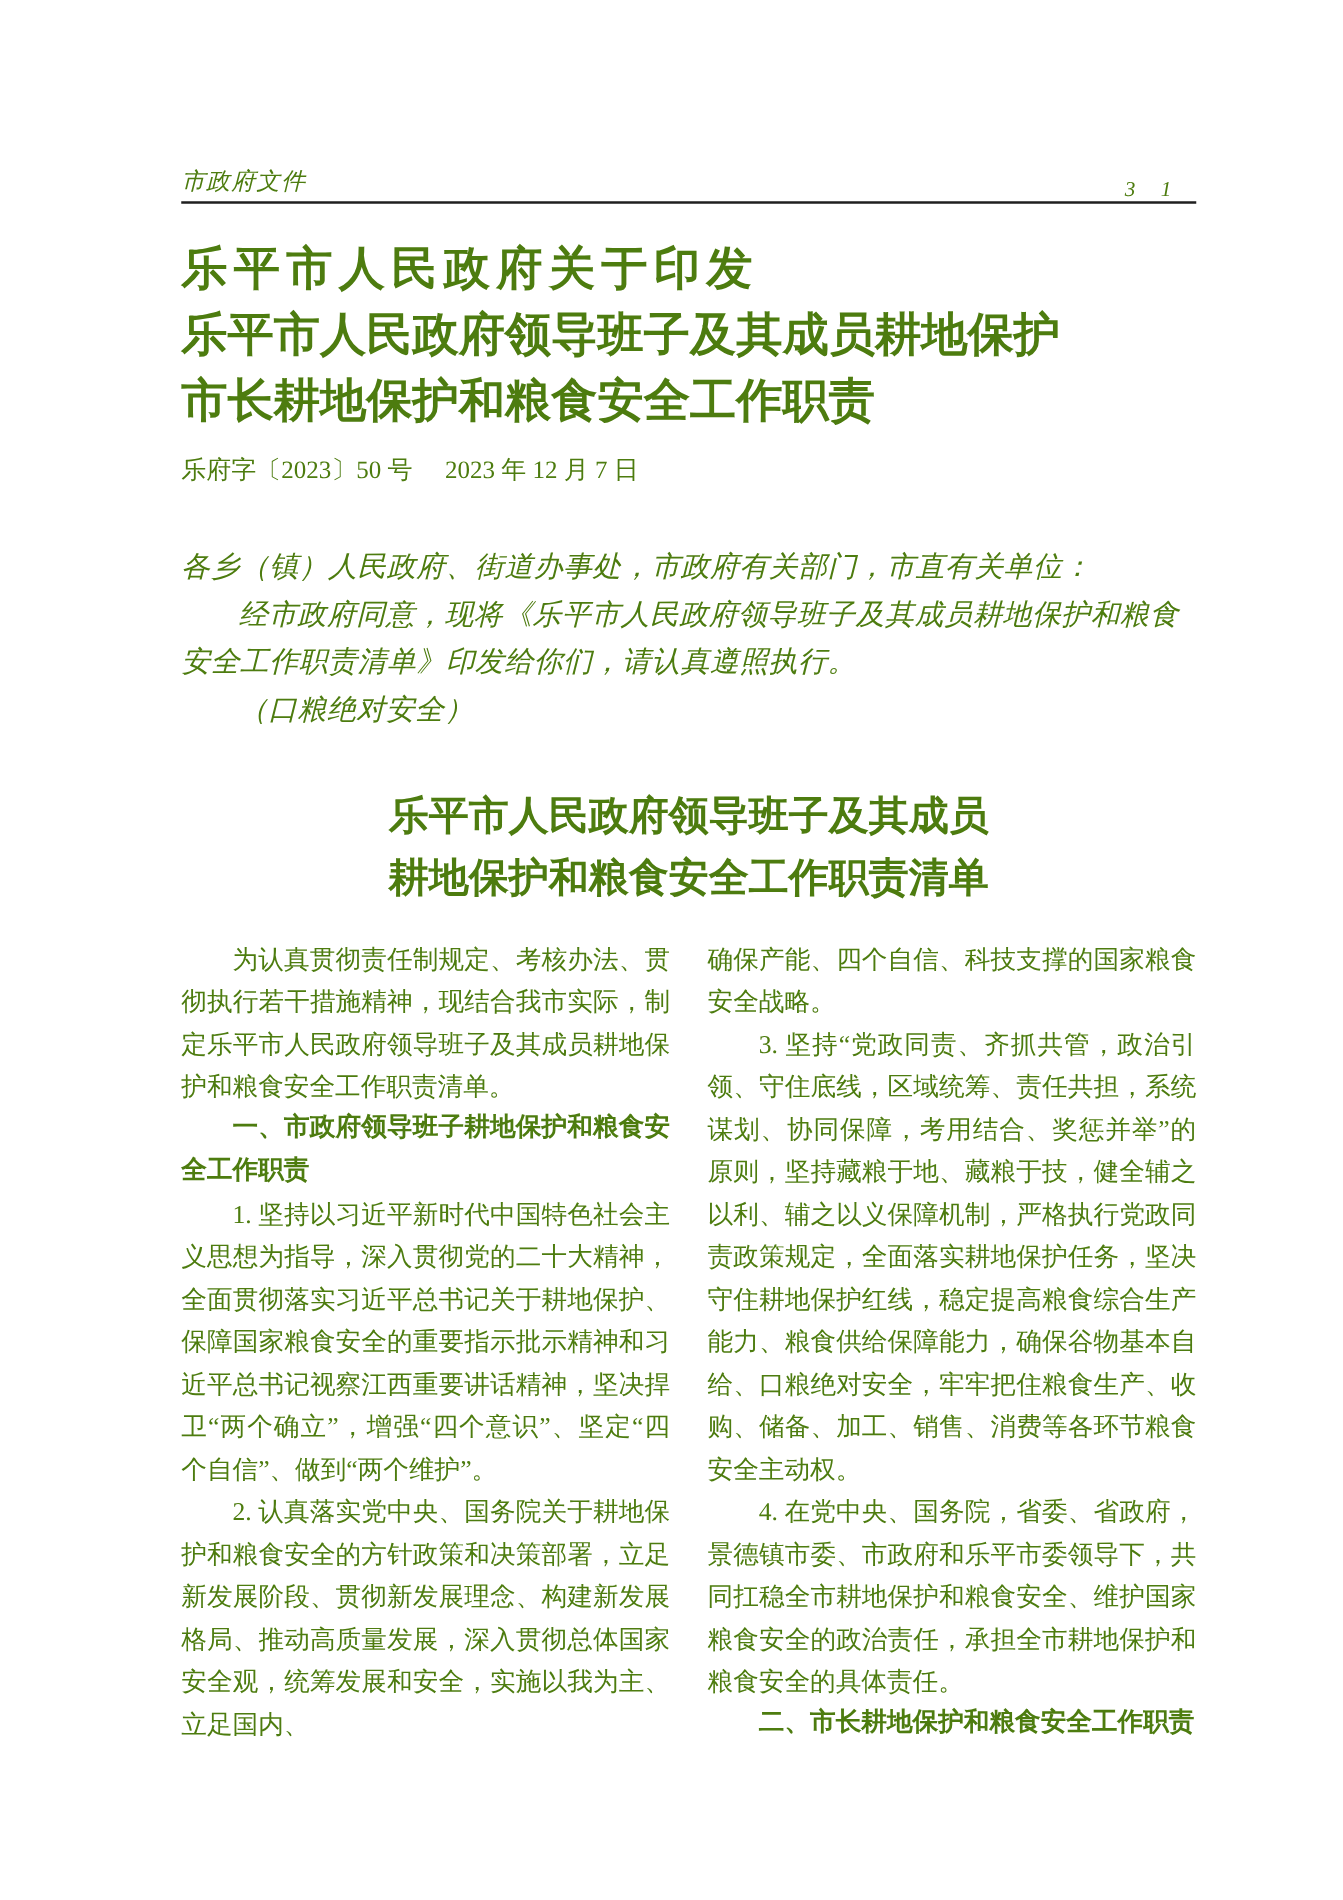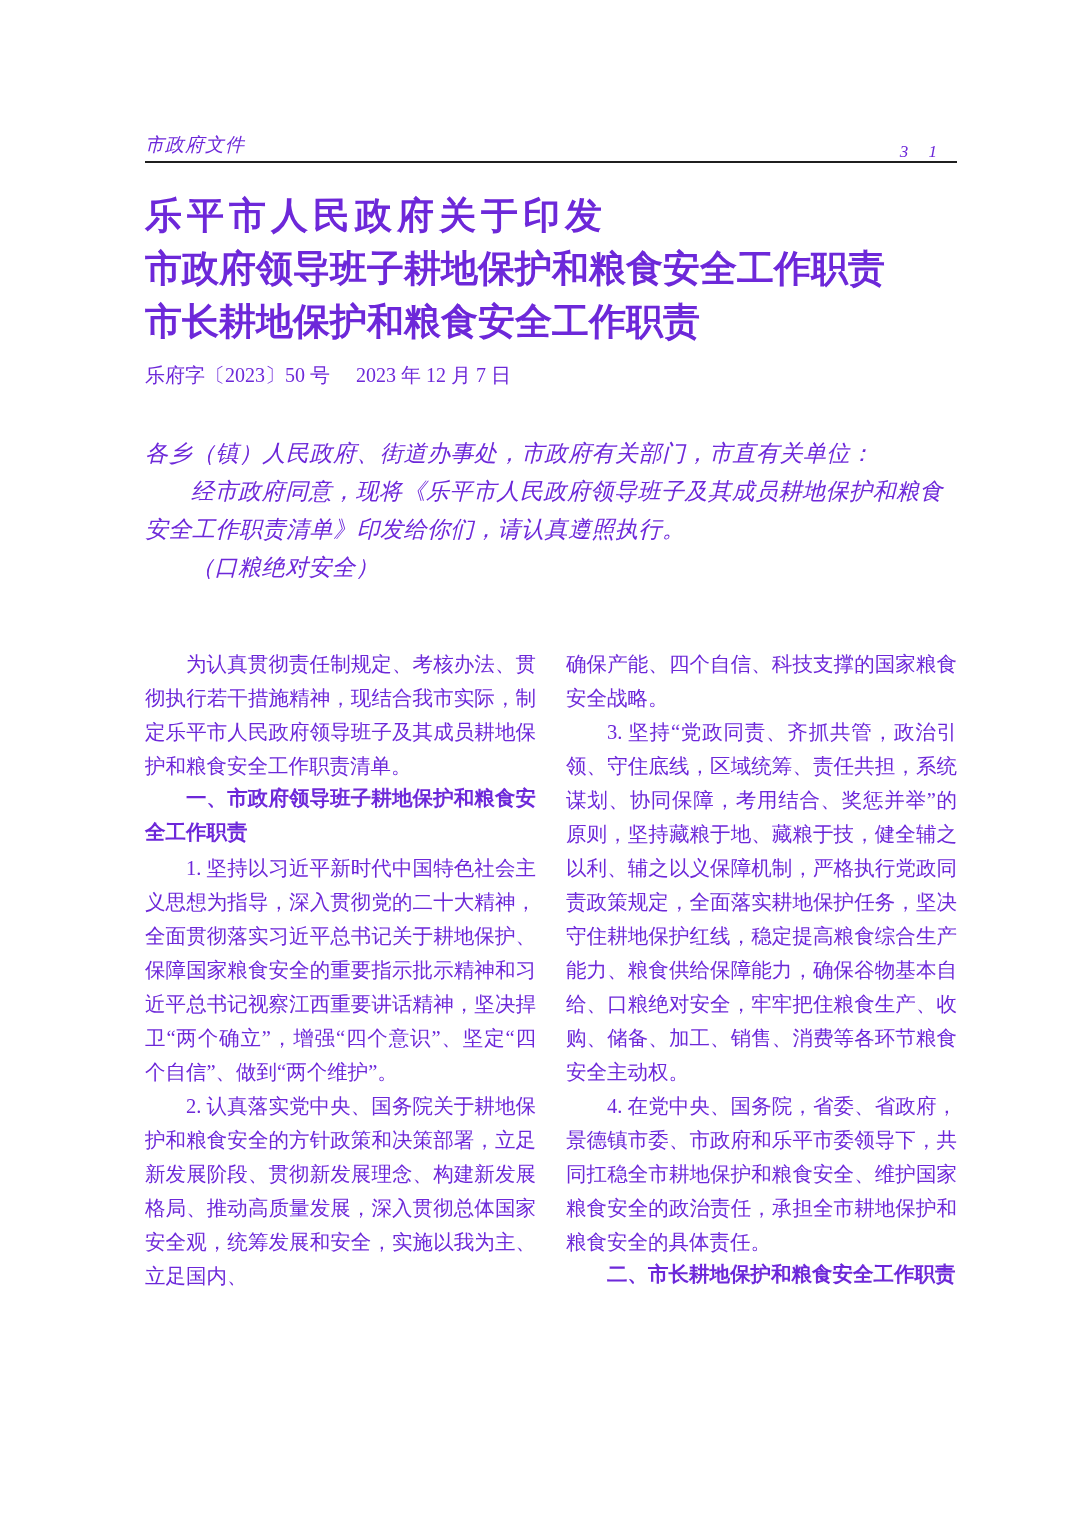--- a/index.html
+++ b/index.html
@@ -6,21 +6,21 @@
     margin: 0;
     padding: 0;
     background: #e8e8e8;
   }
   .page {
     position: relative;
     width: 1074px;
     height: 1520px;
     margin: 0 auto;
     background: #ffffff;
-    color: #6d28d9;
+    color: #4d7c0f;
     font-family: "Liberation Serif", serif;
     overflow: hidden;
   }
   .content {
     position: absolute;
     left: 145px;
     top: 132px;
     width: 812px;
   }
 
@@ -76,21 +76,21 @@
     margin: 40px 0 0 0;
     text-align: center;
     font-family: "Liberation Sans", sans-serif;
     font-size: 32px;
     line-height: 50px;
     font-weight: 700;
   }
 
   
   .columns {
-    margin-top: 60px;
+    margin-top: 24px;
     display: flex;
     gap: 30px;
   }
   .col {
     width: 391px;
     font-size: 20.5px;
     line-height: 34px;
     text-align: justify;
   }
   .col p {
@@ -109,34 +109,38 @@
 <div class="page">
   <div class="content">
 
     <div class="doc-header">
       <span class="doc-type">市政府文件</span>
       <span class="page-num">3 1</span>
     </div>
 
     <h1 class="notice-title">
       <div class="t-line1">乐平市人民政府关于印发</div>
-      <div>市政府领导班子耕地保护和粮食安全工作职责</div>
+      <div>乐平市人民政府领导班子及其成员耕地保护</div>
       <div>市长耕地保护和粮食安全工作职责</div>
     </h1>
 
     <div class="doc-meta">
       <span>乐府字〔2023〕50 号</span><span class="meta-gap"></span><span>2023 年 12 月 7 日</span>
     </div>
 
     <div class="kai-block">
       <p>各乡（镇）人民政府、街道办事处，市政府有关部门，市直有关单位：</p>
       <p class="indent">经市政府同意，现将《乐平市人民政府领导班子及其成员耕地保护和粮食安全工作职责清单》印发给你们，请认真遵照执行。</p>
       <p class="indent">（口粮绝对安全）</p>
     </div>
 
+    <h2 class="attach-title">
+      <div>乐平市人民政府领导班子及其成员</div>
+      <div>耕地保护和粮食安全工作职责清单</div>
+    </h2>
 
     <div class="columns">
       <div class="col">
         <p>为认真贯彻责任制规定、考核办法、贯彻执行若干措施精神，现结合我市实际，制定乐平市人民政府领导班子及其成员耕地保护和粮食安全工作职责清单。</p>
         <p class="col-heading">一、市政府领导班子耕地保护和粮食安全工作职责</p>
         <p>1. 坚持以习近平新时代中国特色社会主义思想为指导，深入贯彻党的二十大精神，全面贯彻落实习近平总书记关于耕地保护、保障国家粮食安全的重要指示批示精神和习近平总书记视察江西重要讲话精神，坚决捍卫“两个确立”，增强“四个意识”、坚定“四个自信”、做到“两个维护”。</p>
         <p>2. 认真落实党中央、国务院关于耕地保护和粮食安全的方针政策和决策部署，立足新发展阶段、贯彻新发展理念、构建新发展格局、推动高质量发展，深入贯彻总体国家安全观，统筹发展和安全，实施以我为主、立足国内、</p>
       </div>
       <div class="col">
         <p class="cont">确保产能、四个自信、科技支撑的国家粮食安全战略。</p>

